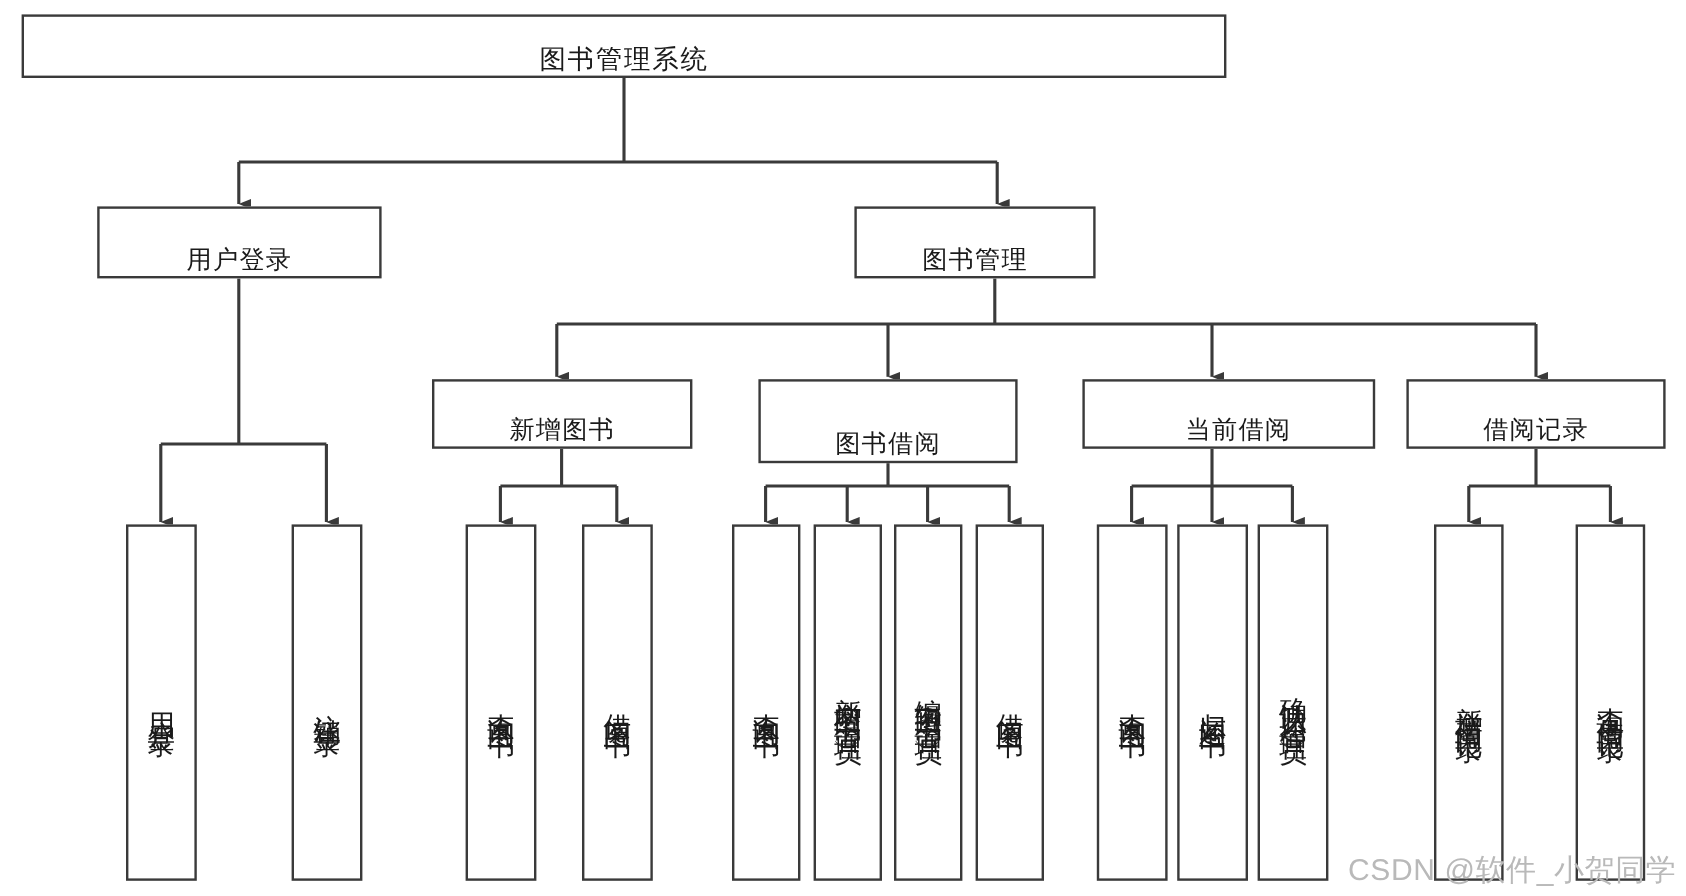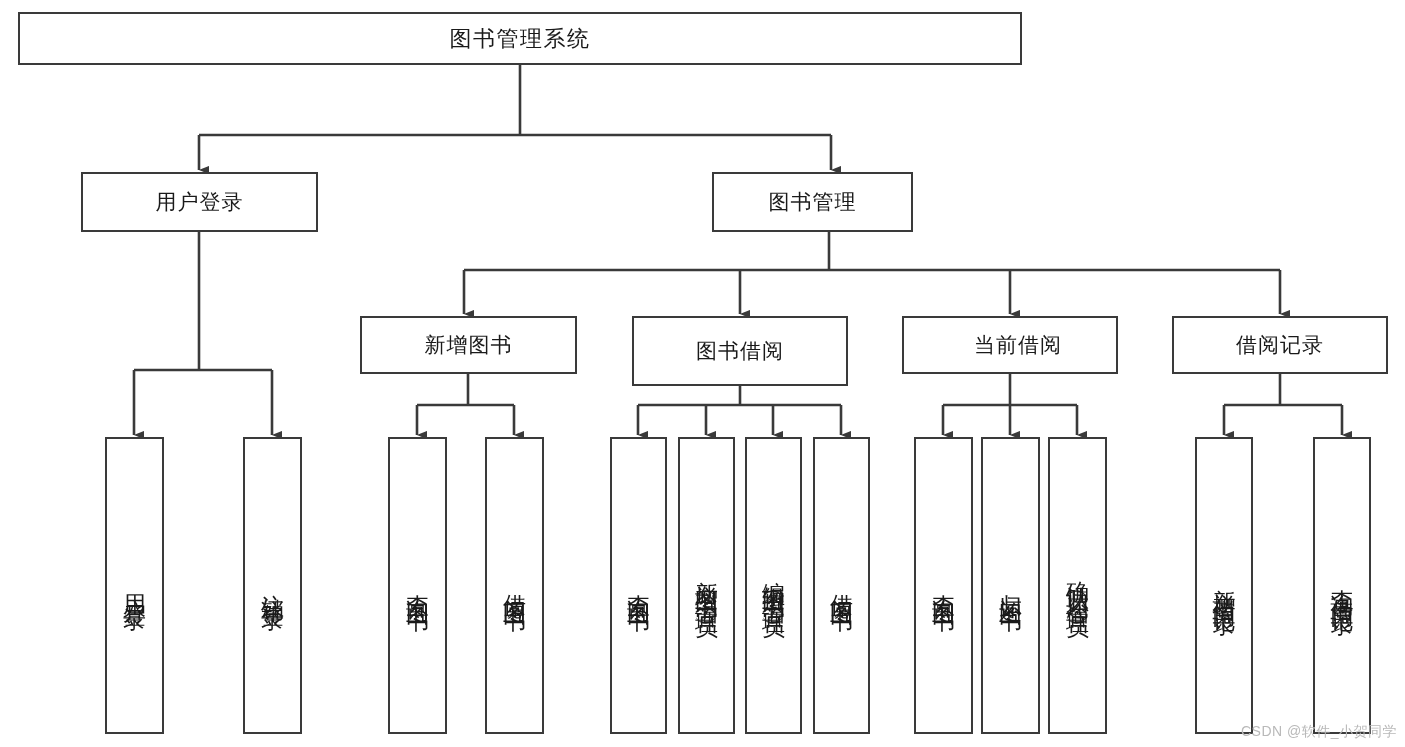--- a/index.html
+++ b/index.html
@@ -25,21 +25,21 @@
     width: 1405px;
     height: 747px;
     pointer-events: none;
   }
   .node {
     position: absolute;
     box-sizing: border-box;
     background: #ffffff;
     border: 2.5px solid #3a3a3a;
     display: flex;
-    align-items: center;
+    align-items: flex-end;
     justify-content: center;
     color: #1a1a1a;
   }
   .node .lbl {
     display: block;
     text-align: center;
     line-height: 1.18;
     white-space: nowrap;
   }
   
@@ -62,21 +62,21 @@
     text-orientation: upright;
     font-size: 23px;
     letter-spacing: 5px;
     line-height: 1;
     white-space: nowrap;
   }
   #watermark {
     position: absolute;
     right: 8px;
     bottom: 6px;
-    font-size: 14px;
+    font-size: 25px;
     color: #b9b9b9;
     letter-spacing: 0.5px;
     white-space: nowrap;
     user-select: none;
   }
 </style>
 </head>
 <body>
 
 <div id="canvas">
@@ -142,21 +142,21 @@
   <div class="node h" style="left:712px; top:172px; width:201px; height:60px;">
     <span class="lbl">图书管理</span>
   </div>
 
   <div class="node h" style="left:360px; top:316px; width:217px; height:58px;">
     <span class="lbl">新增图书</span>
   </div>
   <div class="node h" style="left:632px; top:316px; width:216px; height:70px;">
     <span class="lbl">图书借阅</span>
   </div>
-  <div class="node h" style="left:902px; top:316px; width:216px; height:58px;padding-left:16px;">
+  <div class="node h" style="left:902px; top:316px; width:244px; height:58px;padding-left:16px;">
     <span class="lbl">当前借阅</span>
   </div>
   <div class="node h" style="left:1172px; top:316px; width:216px; height:58px;">
     <span class="lbl">借阅记录</span>
   </div>
 
   <div class="node v" style="left:105px; top:437px; width:59px; height:297px;">
     <span class="lbl">用户登录</span>
   </div>
   <div class="node v" style="left:243px; top:437px; width:59px; height:297px;">

